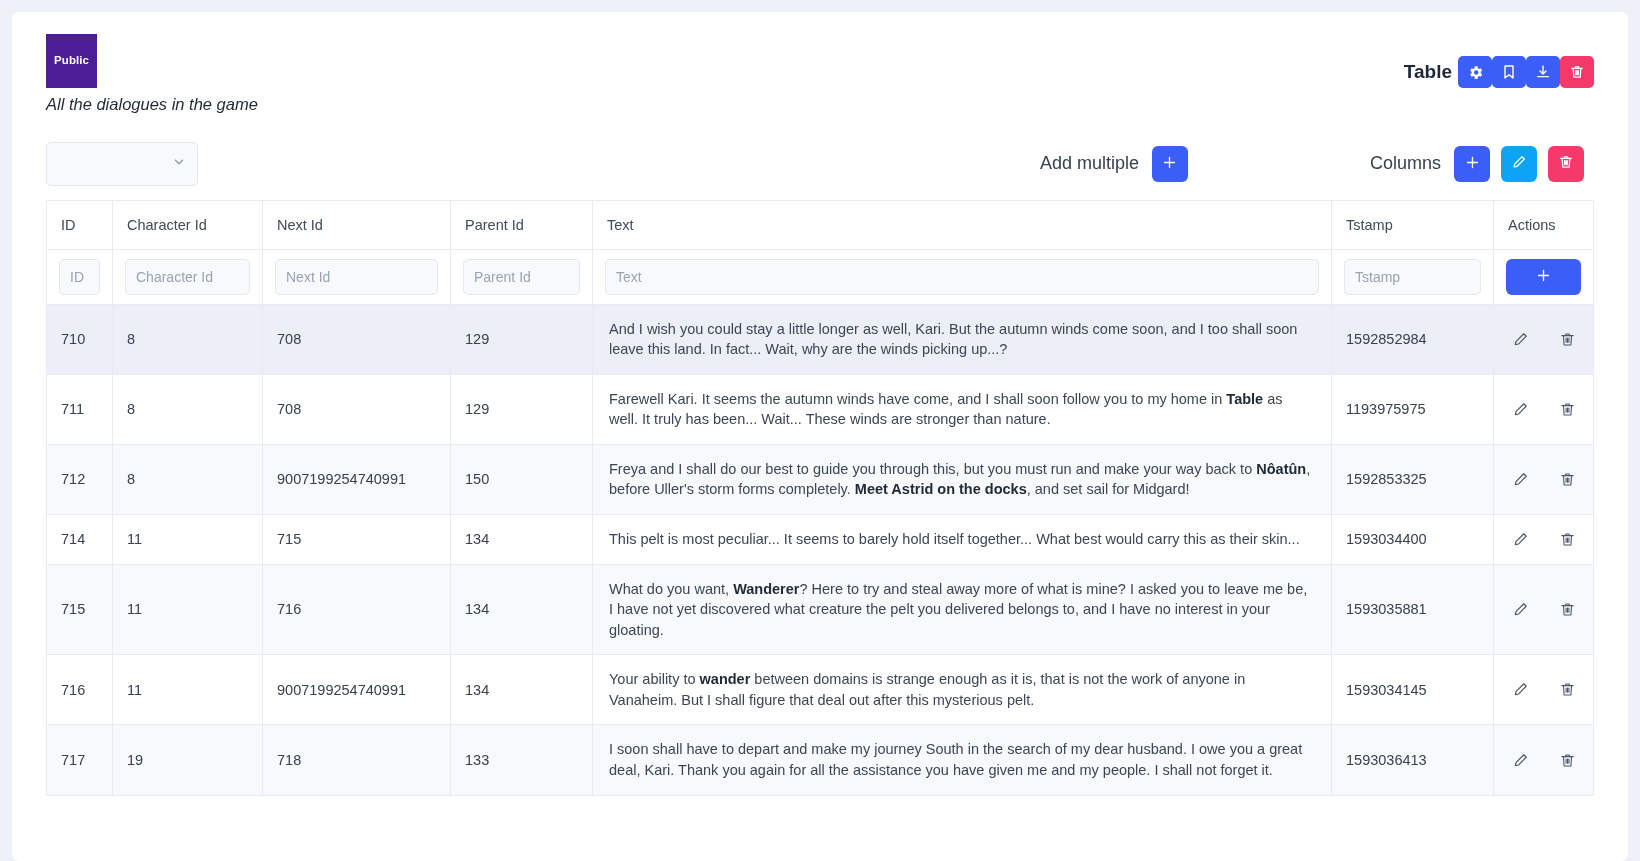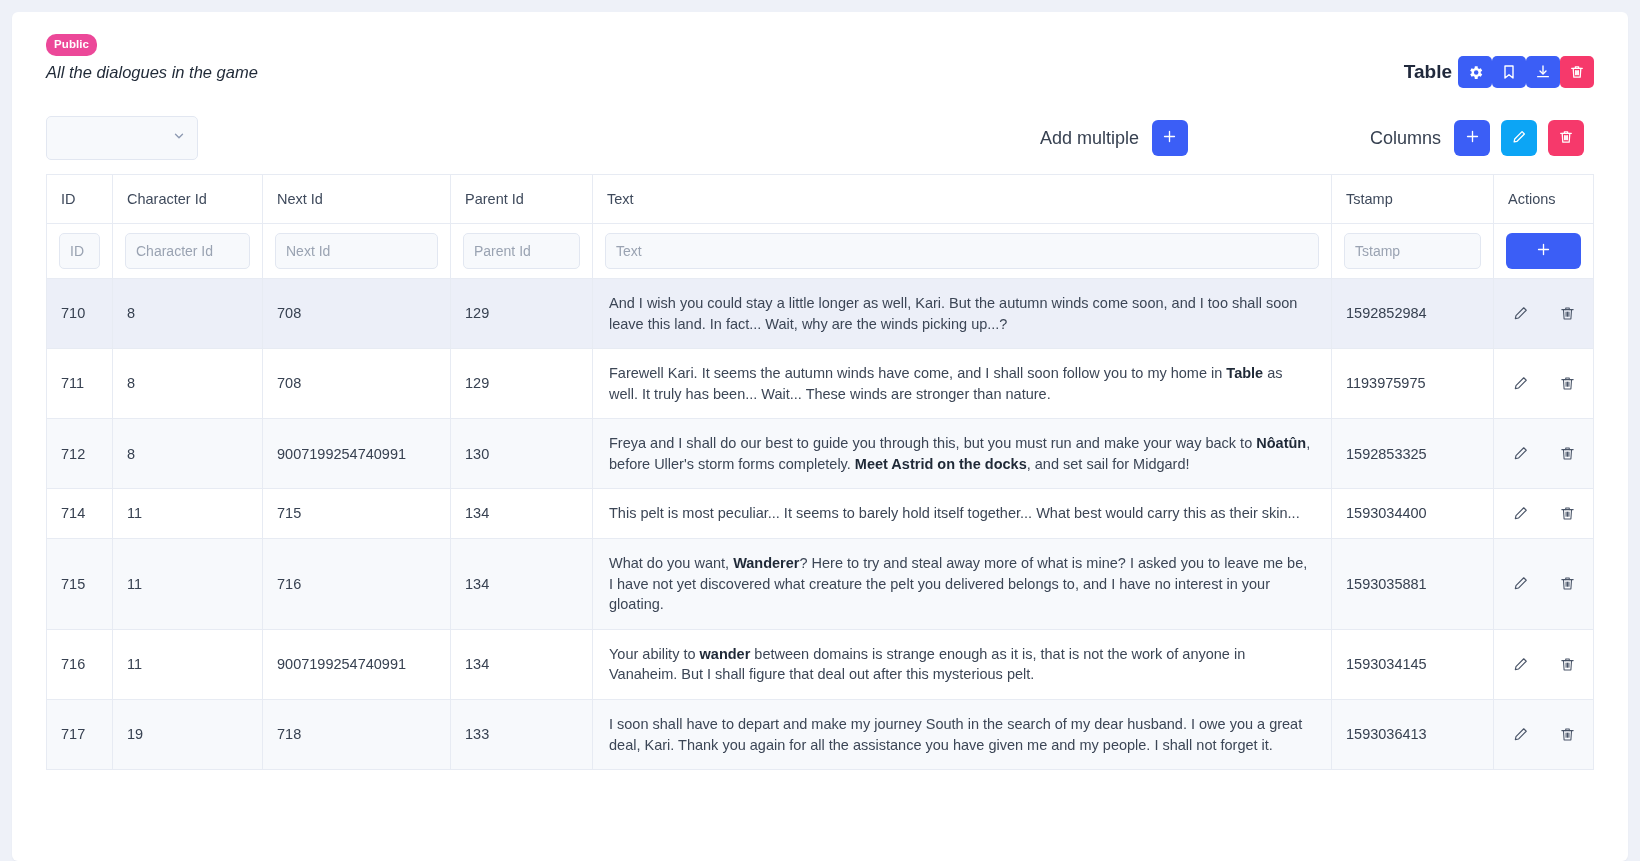--- a/index.html
+++ b/index.html
@@ -36,27 +36,27 @@
     display: flex;
     align-items: flex-start;
     justify-content: space-between;
   }
 
   .header-left { display: flex; flex-direction: column; }
 
   .badge {
     display: inline-block;
     align-self: flex-start;
-    background: #ec4899;
+    background: #4c1d95;
     color: #ffffff;
     font-size: 11.5px;
     font-weight: bold;
     line-height: 1;
-    padding: 5px 8px;
-    border-radius: 10px;
+    padding: 21px 8px;
+    border-radius: 0;
     letter-spacing: .1px;
   }
 
   .page-title {
     font-size: 31px;
     font-weight: bold;
     color: #20293c;
     margin-top: 13px;
     letter-spacing: -.3px;
   }
@@ -455,21 +455,21 @@
                         <path d="M6.3 6.5l.9 13.3h9.6l.9-13.3"></path>
                         <path d="M10 10v6M12 10v6M14 10v6"></path>
                       </svg></span></button>
                 </span>
               </td>
             </tr>
             <tr class="row-odd">
               <td>712</td>
               <td>8</td>
               <td>9007199254740991</td>
-              <td>130</td>
+              <td>150</td>
               <td class="cell-text">Freya and I shall do our best to guide you through this, but you must run and make your way back to <b>Nôatûn</b>, before Uller's storm forms completely. <b>Meet Astrid on the docks</b>, and set sail for Midgard!</td>
               <td>1592853325</td>
               <td class="cell-actions">
                 <span class="act-wrap">
                   <button class="act-icon"><span><svg width="17" height="17" viewBox="0 0 24 24" fill="none" stroke="#4a5568" stroke-width="1.6" stroke-linecap="round" stroke-linejoin="round">
                         <path d="M16.6 3.9l3.5 3.5-11 11-4.4.9.9-4.4 11-11z"></path>
                       </svg></span></button>
                   <button class="act-icon"><span><svg width="17" height="17" viewBox="0 0 24 24" fill="none" stroke="#4a5568" stroke-width="1.5" stroke-linecap="round" stroke-linejoin="round">
                         <path d="M4 6.5h16"></path>
                         <path d="M9.5 6.5V4.2h5v2.3"></path>

